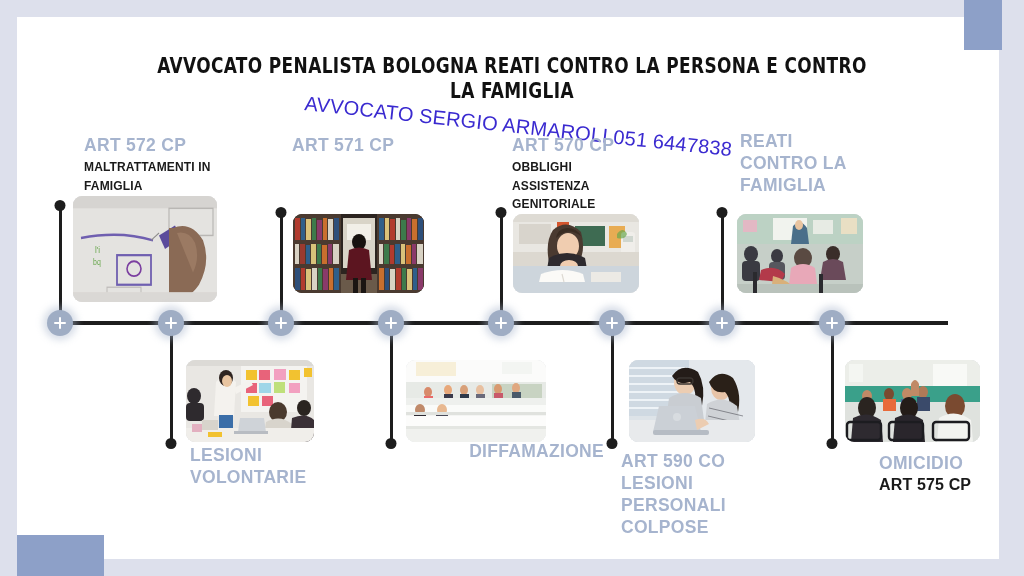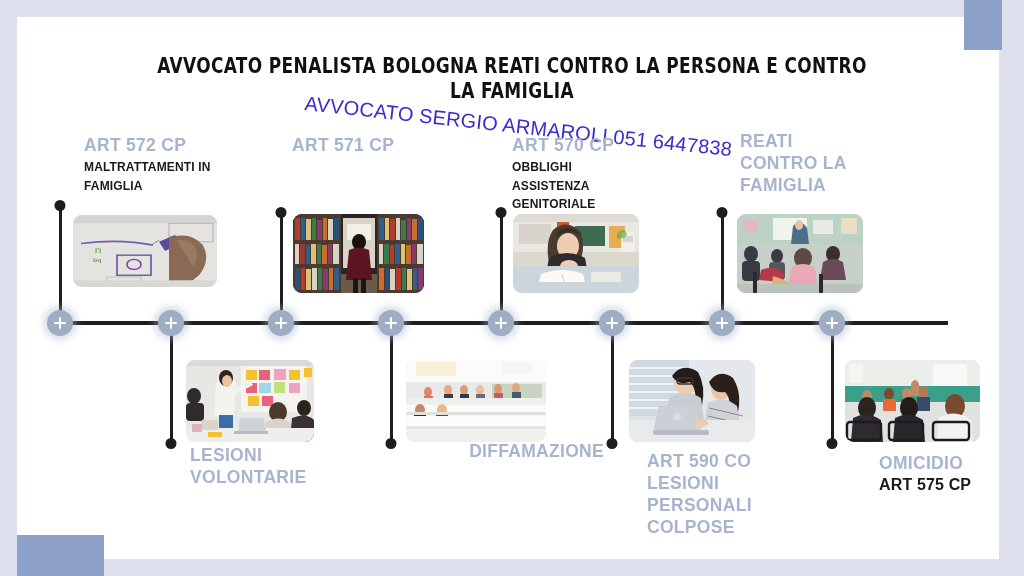--- a/index.html
+++ b/index.html
@@ -177,21 +177,21 @@
   <div class="accent" id="accent-bl"></div>
 
   <div id="title">AVVOCATO PENALISTA BOLOGNA REATI CONTRO LA PERSONA E CONTRO LA FAMIGLIA</div>
   <div id="watermark">AVVOCATO SERGIO ARMAROLI 051 6447838</div>
 
   <div class="entry" style="left:72px; top:134px; width:210px;margin-left:12px;">
     <p class="heading">ART 572 CP</p>
     <p class="sub">MALTRATTAMENTI IN
 FAMIGLIA</p>
   </div>
-  <div class="photo" style="left:73px; top:215px; width:144px; height:72px;font-weight:bold;">
+  <div class="photo" style="left:73px; top:196px; width:144px; height:106px;">
     <svg viewBox="0 0 144 86" preserveAspectRatio="none">
       <rect width="144" height="86" fill="#e4e3e0"></rect>
       <rect x="0" y="0" width="144" height="10" fill="#d6d4d1"></rect>
       <rect x="96" y="10" width="44" height="22" fill="none" stroke="#b9b7b4" stroke-width="1.2"></rect>
       <path d="M8 34 q40 -6 72 2" stroke="#6f5fb0" stroke-width="2" fill="none"></path>
       <rect x="44" y="48" width="34" height="24" fill="none" stroke="#6f5fb0" stroke-width="1.8"></rect>
       <ellipse cx="61" cy="59" rx="7" ry="6" fill="none" stroke="#7b3fa0" stroke-width="1.6"></ellipse>
       <text x="22" y="46" font-size="8" fill="#6aa84f">l'i</text>
       <text x="20" y="56" font-size="7" fill="#6aa84f">bq</text>
       <path d="M78 36 l8 -6" stroke="#8b8a88" stroke-width="1" fill="none"></path>
@@ -470,21 +470,21 @@
           <line x1="79" y1="56" x2="113" y2="64"></line>
         <line x1="78" y1="64" x2="112" y2="72"></line>
       </g>
       <rect x="0" y="60" width="126" height="22" fill="#e8eaec"></rect>
       <path d="M30 46 l36 0 6 26 -48 0z" fill="#cbd0d6"></path>
       <rect x="24" y="70" width="56" height="5" rx="2" fill="#b6bcc4"></rect>
       <ellipse cx="48" cy="57" rx="4" ry="4" fill="#d8dce0"></ellipse>
       <path d="M66 60 q10 -4 14 4 l-12 6z" fill="#eccdb2"></path>
     </svg>
   </div>
-  <div class="entry" style="left:647px; top:450px; width:200px;">
+  <div class="entry" style="left:621px; top:450px; width:200px;">
     <p class="heading">ART 590 CO
 LESIONI
 PERSONALI
 COLPOSE</p>
   </div>
 
   <div class="stem" style="left:831px; top:323px; height:122px;"></div>
   <div class="stem-dot" style="left:832px; top:438px;"></div>
   <div class="photo" style="left:845px; top:360px; width:135px; height:82px;">
     <svg viewBox="0 0 135 82" preserveAspectRatio="none">

